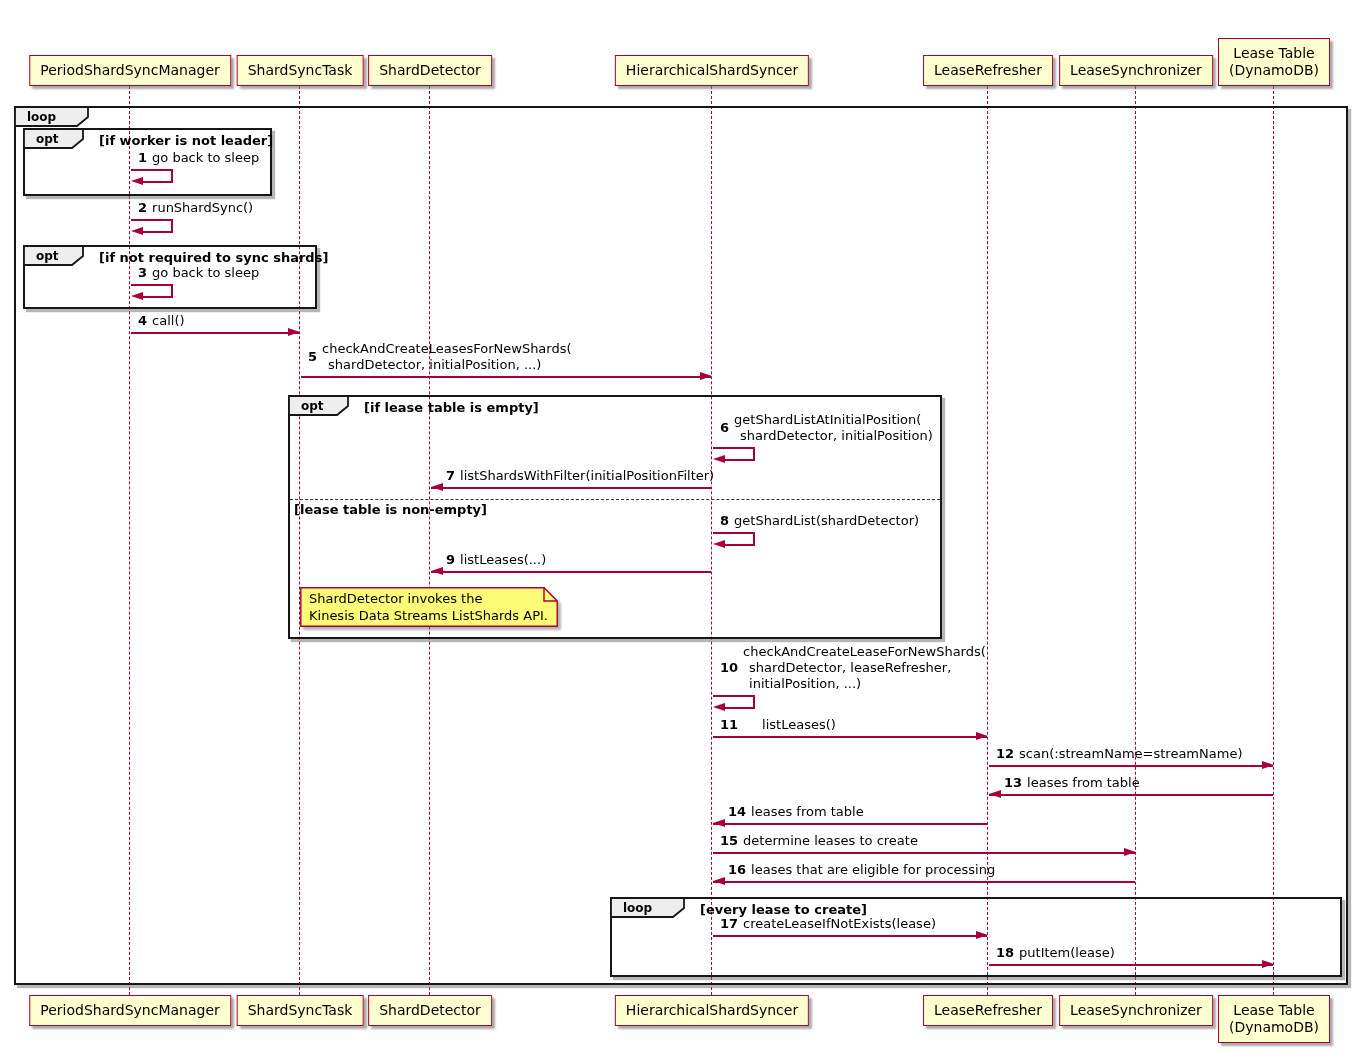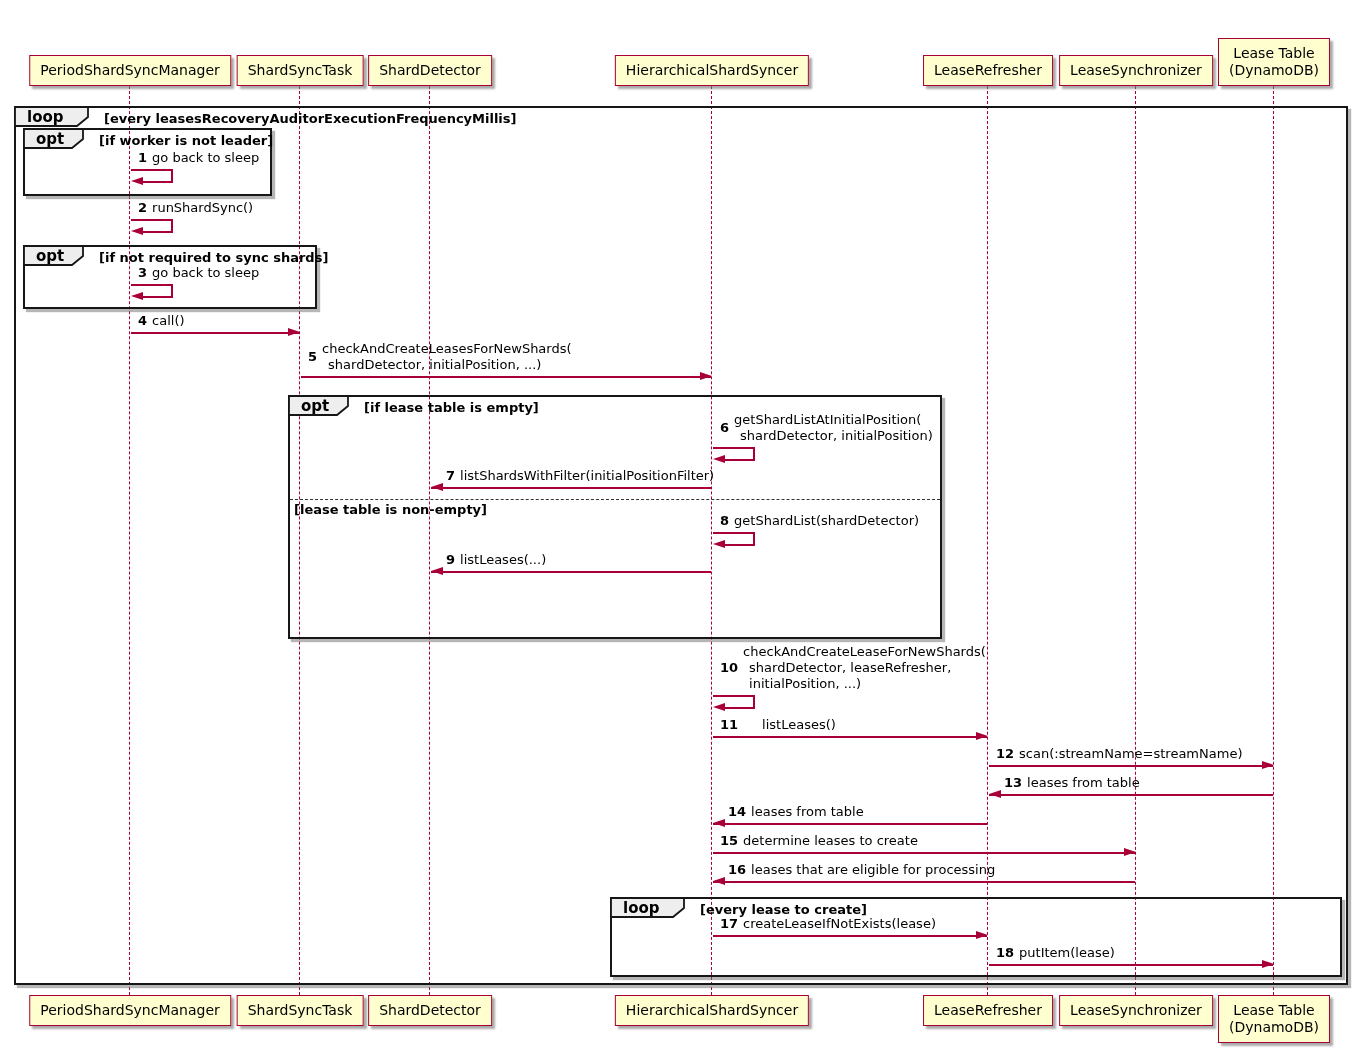--- a/index.html
+++ b/index.html
@@ -11,21 +11,21 @@
     font-size:17px;font-weight:bold;letter-spacing:.2px;}
   .lifeline{position:absolute;width:0;border-left:1.6px dashed #A80036;z-index:1;}
   .participant{position:absolute;transform:translateX(-50%);background:#FEFECE;
     border:1.8px solid #A80036;padding:6px 10px;text-align:center;font-size:14px;
     line-height:17px;white-space:nowrap;z-index:6;
     box-shadow:3px 3px 2px rgba(125,125,125,.65);}
   .frame{position:absolute;border:2.2px solid #161616;z-index:2;
     box-shadow:3px 3px 1px rgba(110,110,110,.5);}
   .frame-label-svg{position:absolute;top:-2px;left:-2px;}
   .frame-label-text{position:absolute;top:0;left:11px;height:19px;line-height:19px;
-    font-size:15px;font-weight:bold;}
+    font-size:12px;font-weight:bold;}
   .frame-guard{position:absolute;top:1px;height:19px;line-height:19px;
     font-size:13px;font-weight:bold;white-space:nowrap;}
   .divider{position:absolute;left:0;right:0;border-top:1.6px dashed #333;}
   .divider-label{position:absolute;left:4px;font-size:13px;font-weight:bold;white-space:nowrap;}
   .msg-line{position:absolute;height:1.6px;background:#A80036;z-index:5;}
   .msg-vline{position:absolute;width:1.6px;background:#A80036;z-index:5;}
   .msg-head{position:absolute;width:0;height:0;z-index:5;}
   .head-right{border-top:4.6px solid transparent;border-bottom:4.6px solid transparent;border-left:12px solid #A80036;}
   .head-left{border-top:4.6px solid transparent;border-bottom:4.6px solid transparent;border-right:12px solid #A80036;}
   .msg-text{position:absolute;display:flex;align-items:center;gap:5px;z-index:5;
@@ -44,21 +44,20 @@
     <div class="lifeline" style="left: 429px; top: 86px; height: 909px;"></div>
     <div class="lifeline" style="left: 711px; top: 86px; height: 909px;"></div>
     <div class="lifeline" style="left: 987px; top: 86px; height: 909px;"></div>
     <div class="lifeline" style="left: 1135px; top: 86px; height: 909px;"></div>
     <div class="lifeline" style="left: 1273px; top: 86px; height: 909px;"></div>
     <div class="frame" style="left: 14px; top: 106px; width: 1330px; height: 875px;">
       <svg class="frame-label-svg" width="77" height="22">
         <path d="M1,1 H74 V11 L63,20 H1 Z" fill="#EEEEEE" stroke="#161616" stroke-width="1.8"></path>
       </svg>
       <div class="frame-label-text">loop</div>
-      <div class="frame-guard" style="left: 88px;">[every leasesRecoveryAuditorExecutionFrequencyMillis]</div>
     </div>
     <div class="frame" style="left: 23px; top: 128px; width: 245px; height: 64px;">
       <svg class="frame-label-svg" width="63" height="22">
         <path d="M1,1 H60 V11 L49,20 H1 Z" fill="#EEEEEE" stroke="#161616" stroke-width="1.8"></path>
       </svg>
       <div class="frame-label-text">opt</div>
       <div class="frame-guard" style="left: 74px;">[if worker is not leader]</div>
     </div>
     <div class="frame" style="left: 23px; top: 245px; width: 290px; height: 60px;">
       <svg class="frame-label-svg" width="63" height="22">
@@ -76,20 +75,27 @@
       <div class="divider" style="top: 102px;"></div>
       <div class="divider-label" style="top: 105px;">[lease table is non-empty]</div>
     </div>
     <div class="frame" style="left: 610px; top: 897px; width: 728px; height: 76px;">
       <svg class="frame-label-svg" width="77" height="22">
         <path d="M1,1 H74 V11 L63,20 H1 Z" fill="#EEEEEE" stroke="#161616" stroke-width="1.8"></path>
       </svg>
       <div class="frame-label-text">loop</div>
       <div class="frame-guard" style="left: 88px;">[every lease to create]</div>
     </div>
+    <div class="note" style="left: 300px; top: 587px; width: 258px; height: 40px;"><svg width="258" height="40">
+        <path d="M0.8,0.8 H244 L257.2,14 V39.2 H0.8 Z" fill="#FBFB77" stroke="#A80036" stroke-width="1.4"></path>
+        <path d="M244,0.8 V14 H257.2" fill="none" stroke="#A80036" stroke-width="1.4"></path>
+      </svg><div class="note-text">
+        <div>ShardDetector invokes the</div>
+        <div>Kinesis Data Streams ListShards API.</div>
+      </div></div>
     <div class="msg-line" style="left: 131px; top: 169.2px; width: 42px;"></div>
     <div class="msg-vline" style="left: 171.4px; top: 169.2px; height: 13.6px;"></div>
     <div class="msg-line" style="left: 142px; top: 181.2px; width: 31px;"></div>
     <div class="msg-head head-left" style="left: 130.5px; top: 177.4px;"></div>
     <div class="msg-text" style="left: 138px; top: 150px;">
       <div class="msg-num">1</div>
       <div class="msg-lines">
         <div>go back to sleep</div>
       </div>
     </div>

